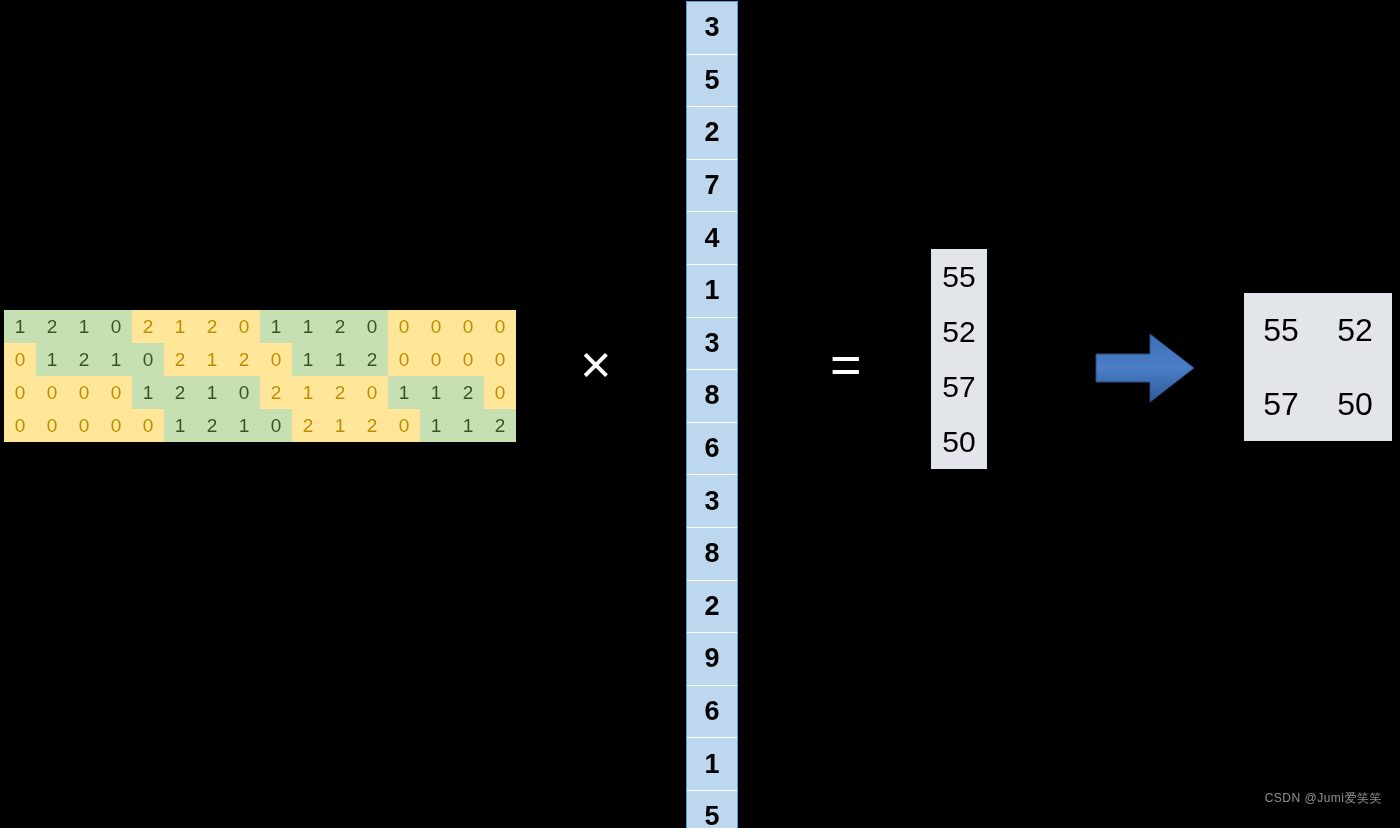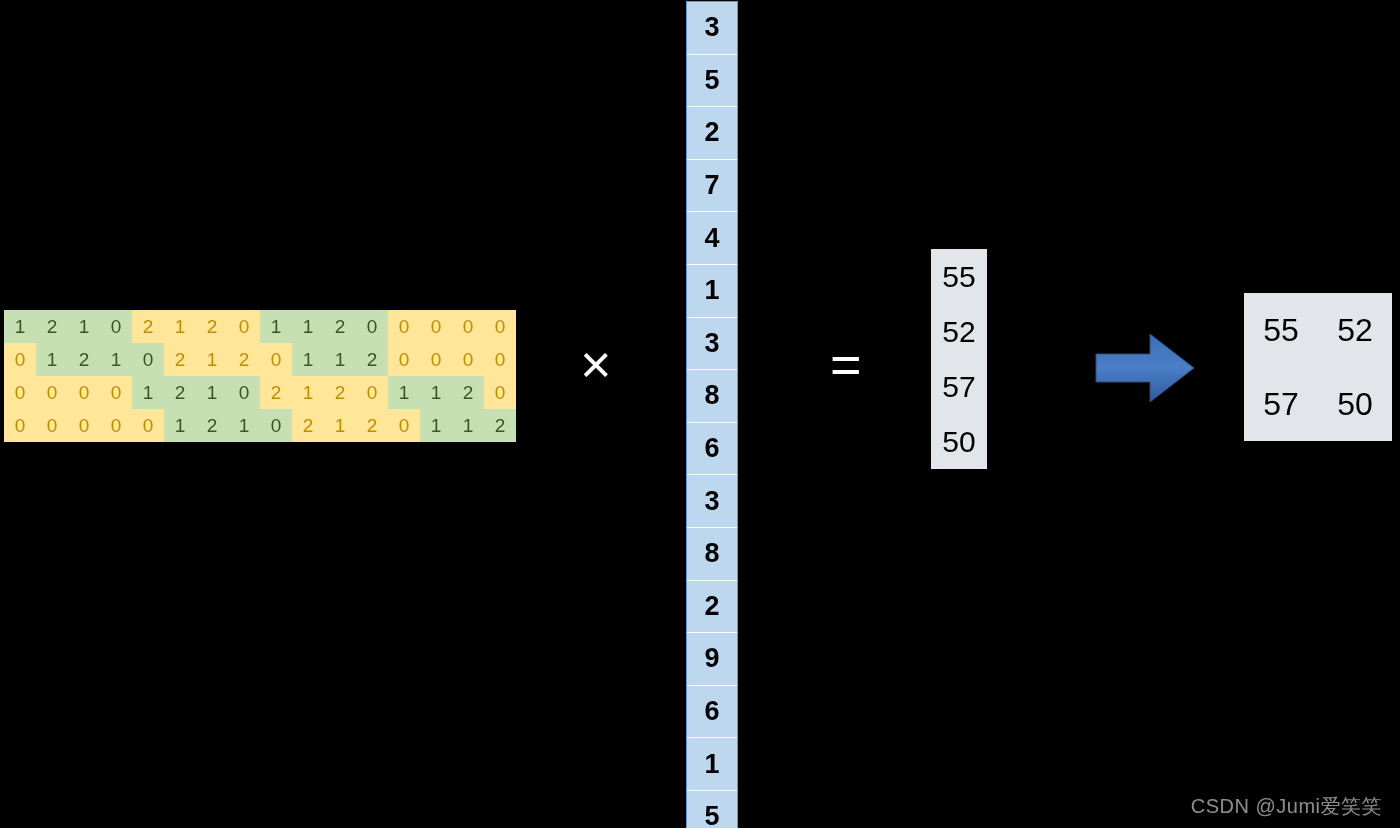--- a/index.html
+++ b/index.html
@@ -114,23 +114,23 @@
   .arrow {
     position: absolute;
     left: 1090px;
     top: 328px;
   }
   .arrow svg { display: block; }
 
   .watermark {
     position: absolute;
     right: 18px;
-    bottom: 8px;
+    bottom: 21px;
     color: rgba(255,255,255,0.55);
-    font-size: 20px;
+    font-size: 12px;
     letter-spacing: 0.5px;
   }
 </style>
 </head>
 <body>
 
 <div class="matrix-container" id="matrix">
     <div class="matrix-row">
       <div class="matrix-cell g">1</div>
       <div class="matrix-cell g">2</div>

